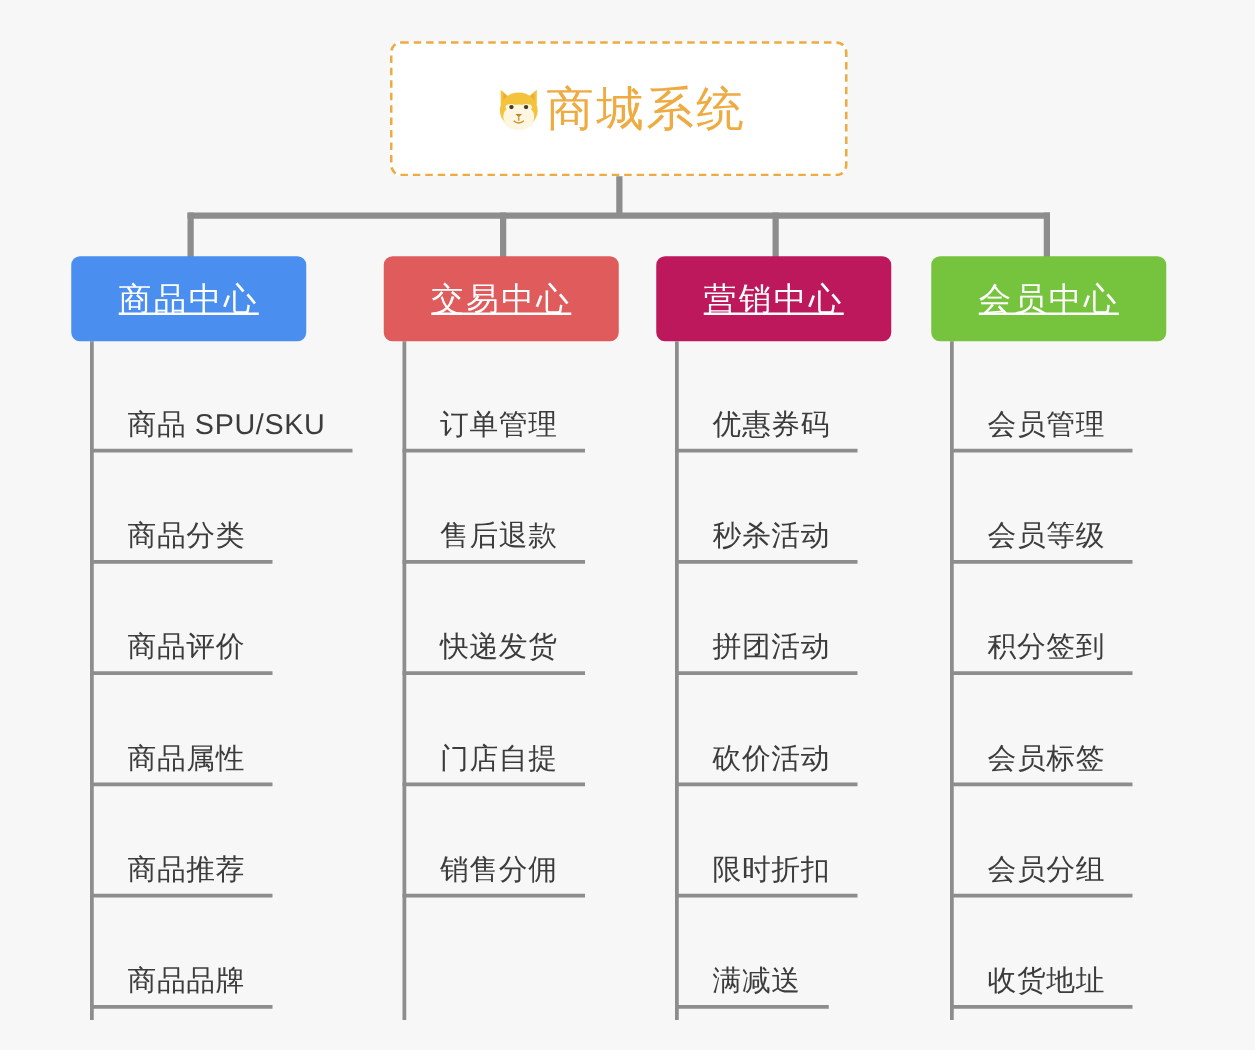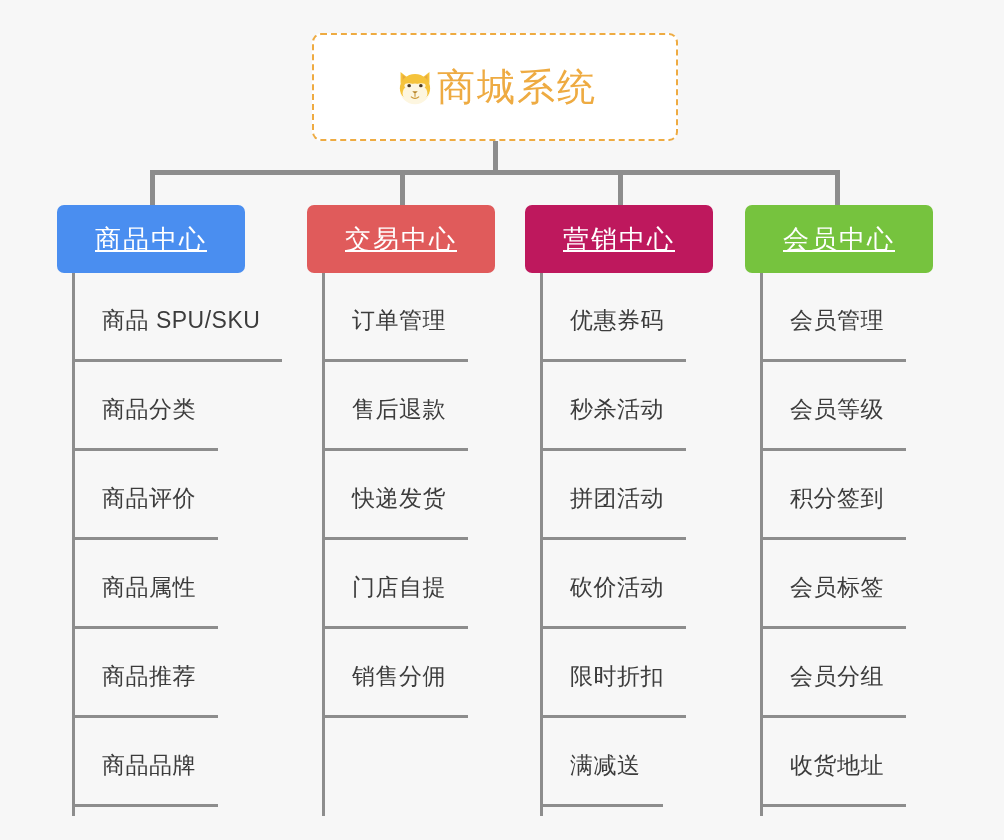--- a/index.html
+++ b/index.html
@@ -95,21 +95,21 @@
 
   .leaf {
     position: relative;
     height: 89px;
     display: flex;
     align-items: flex-end;
   }
   .leaf-inner {
     position: relative;
     display: inline-block;
-    padding: 0 22px 23px 30px;
+    padding: 0 22px 4px 30px;
     border-bottom: 3px solid #8d8d8d;
     margin-bottom: 0;
   }
   .leaf-label {
     font-size: 23px;
     color: #3c3c3c;
     white-space: nowrap;
     letter-spacing: 0.5px;
   }
 </style>

